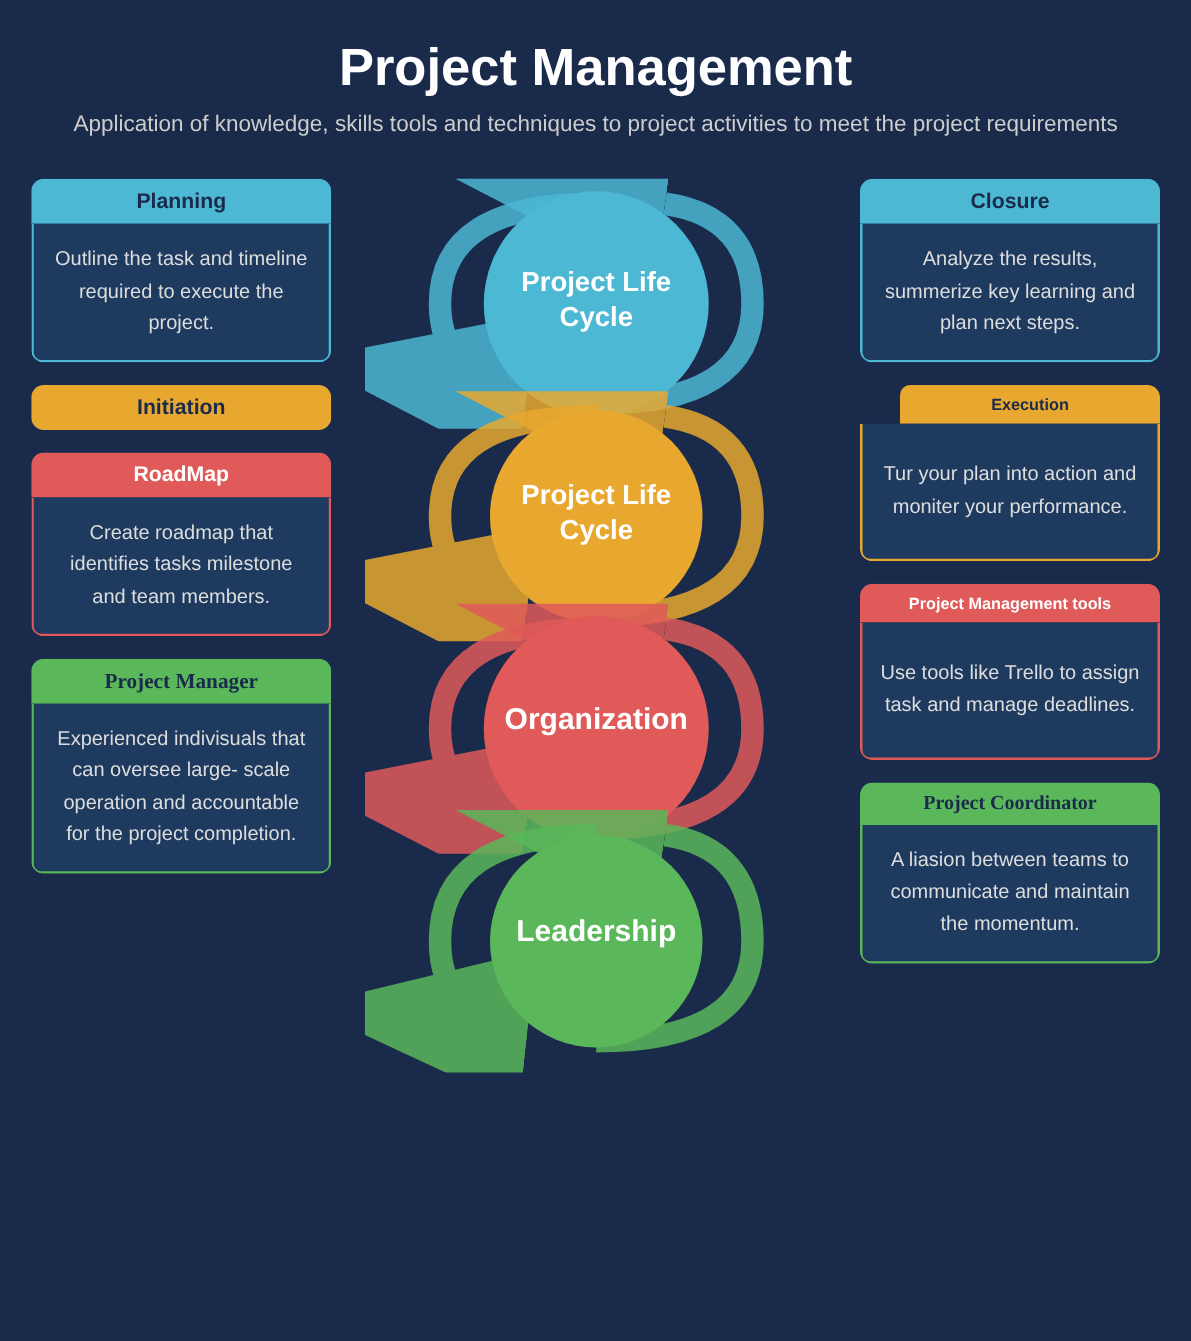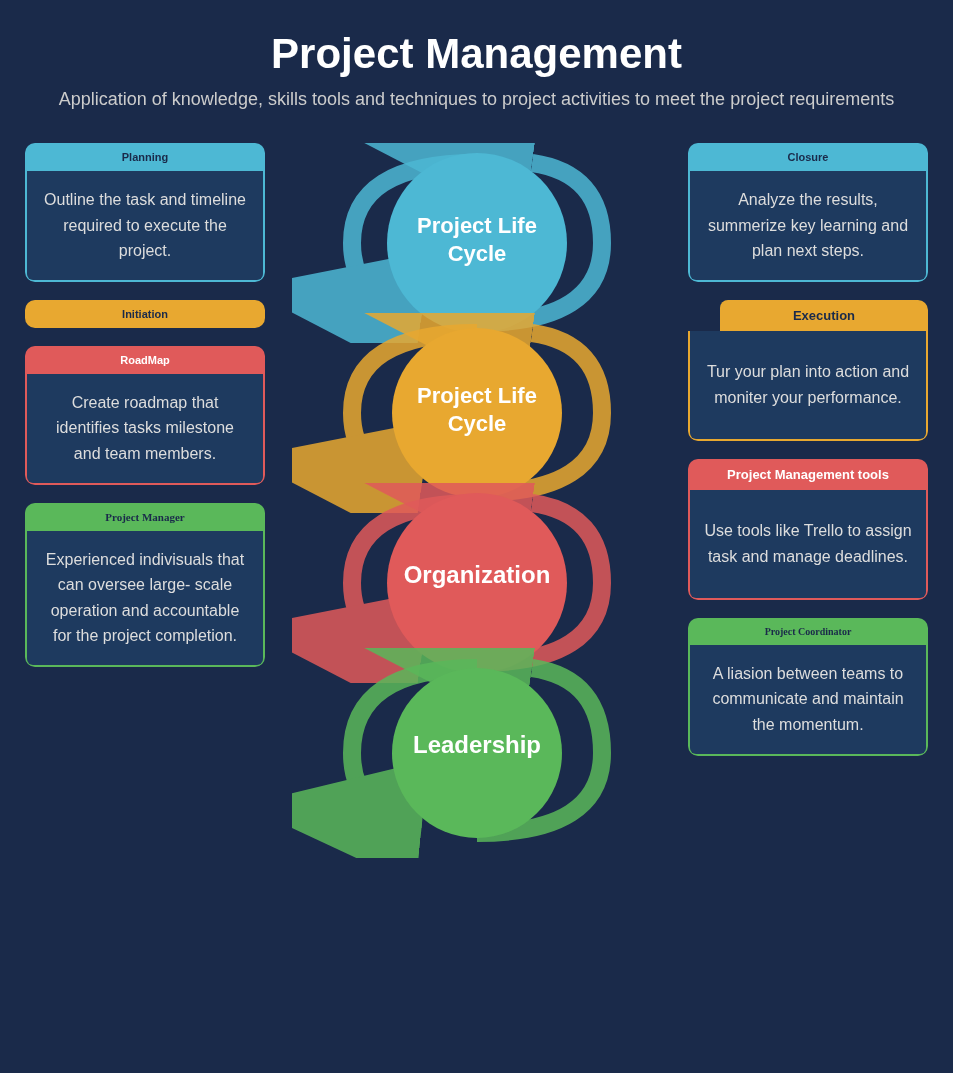--- a/index.html
+++ b/index.html
@@ -39,21 +39,21 @@
 
     .card {
       border-radius: 10px;
       overflow: hidden;
       width: 240px;
     }
 
     .card-header {
       padding: 8px 12px;
       font-weight: bold;
-      font-size: 11px;
+      font-size: 17px;
       border-radius: 8px 8px 0 0;
       text-align: center;
     }
 
     .card-body {
       background-color: #1e3a5f;
       padding: 16px 14px;
       font-size: 16px;
       color: #ddd;
       text-align: center;
@@ -254,18 +254,18 @@
         <div class="card-header" style="color: #1a2a4a; font-size:13px;margin-left:32px;">Execution</div>
         <div class="card-body">Tur your plan into action and moniter your performance.</div>
       </div>
 
       <div class="card card-red">
         <div class="card-header" style="font-size:13px;">Project Management tools</div>
         <div class="card-body">Use tools like Trello to assign task and manage deadlines.</div>
       </div>
 
       <div class="card card-green">
-        <div class="card-header" style="font-size:10px;">Project Coordinator</div>
+        <div class="card-header" style="font-size:16px;">Project Coordinator</div>
         <div class="card-body">A liasion between teams to communicate and maintain the momentum.</div>
       </div>
     </div>
   </div>
 </div>
 
 </body></html>

